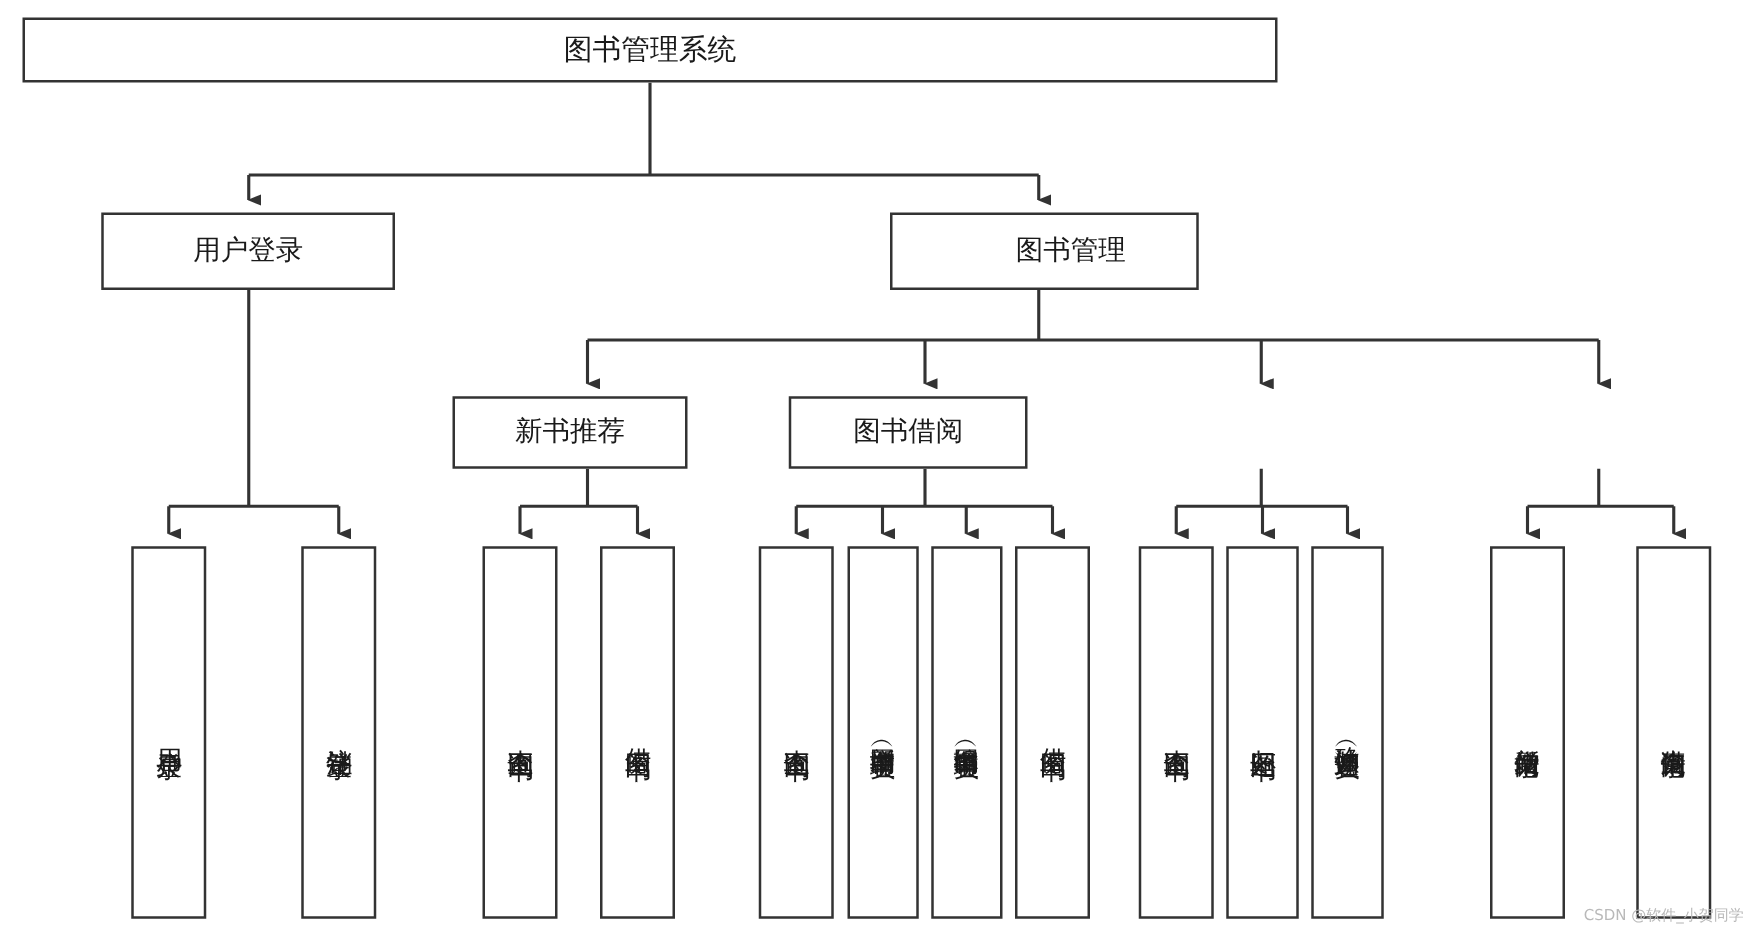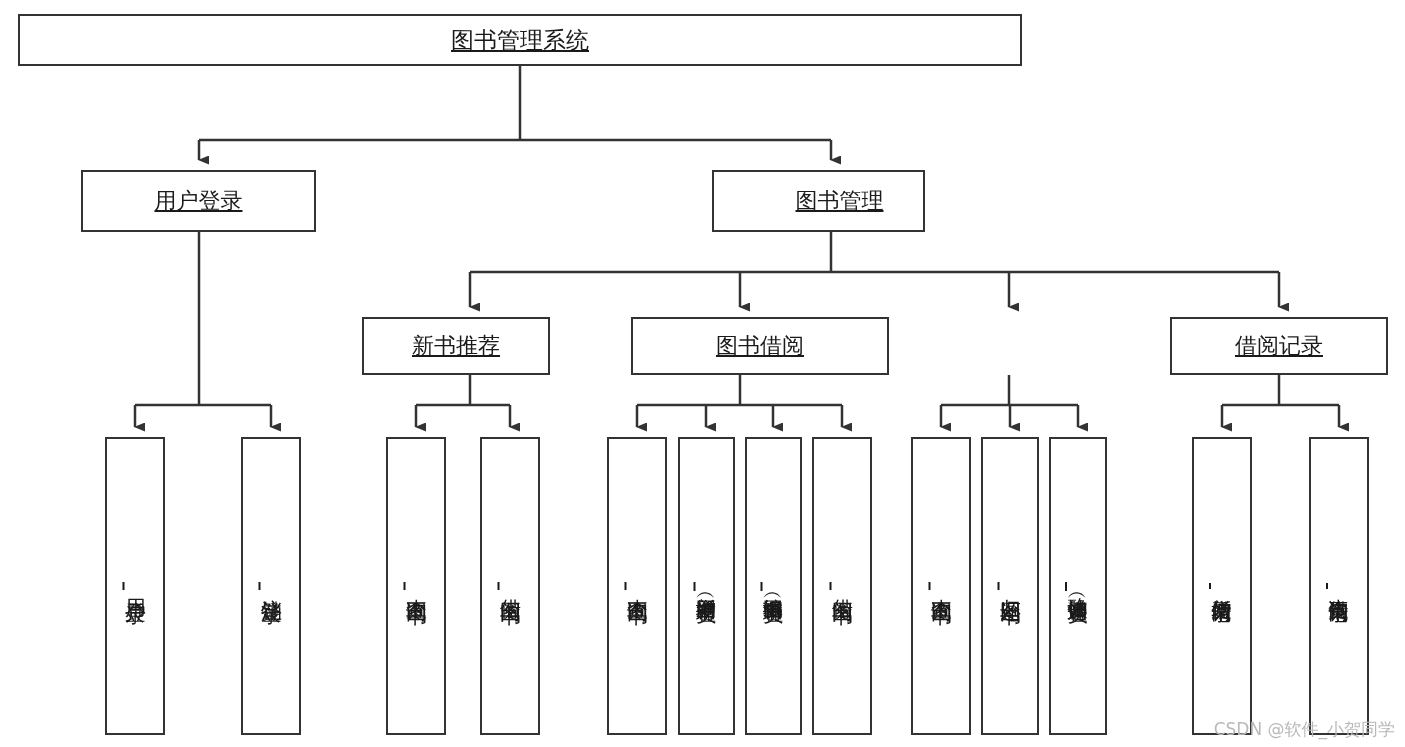--- a/index.html
+++ b/index.html
@@ -31,21 +31,20 @@
     position: absolute;
     box-sizing: border-box;
     background: #ffffff;
     border: 2.5px solid #333333;
     display: flex;
     align-items: center;
     justify-content: center;
     text-align: right;
     color: #1a1a1a;
     z-index: 2;
-    text-decoration: underline;
   }
   .node-label {
     display: block;
     line-height: 1.15;
     white-space: nowrap;
   }
   .node.root .node-label { font-size: 23px; }
   .node.level2 .node-label { font-size: 22px; }
   .node.level3 .node-label { font-size: 22px; }
 
@@ -65,21 +64,21 @@
     max-height: 100%;
   }
   .node.leaf.tall .node-label {
     font-size: 20px;
     letter-spacing: 1px;
   }
   .watermark {
     position: absolute;
     right: 10px;
     bottom: 6px;
-    font-size: 17px;
+    font-size: 12px;
     color: #b9b9b9;
     z-index: 5;
     white-space: nowrap;
     font-family: "DejaVu Sans", "Liberation Sans", sans-serif;
   }
 </style>
 </head>
 <body>
 
 <div id="diagram-root">
@@ -134,32 +133,29 @@
     </g>
   </svg>
 
   <div class="node root" style="left:18px; top:14px; width:1004px; height:52px;">
     <span class="node-label">图书管理系统</span>
   </div>
 
   <div class="node level2" style="left:81px; top:170px; width:235px; height:62px;">
     <span class="node-label">用户登录</span>
   </div>
-  <div class="node level2" style="left:712px; top:170px; width:213px; height:62px;padding-left:42px;">
+  <div class="node level2" style="left:712px; top:170px; width:247px; height:62px;padding-left:42px;">
     <span class="node-label">图书管理</span>
   </div>
 
   <div class="node level3" style="left:362px; top:317px; width:188px; height:58px;">
     <span class="node-label">新书推荐</span>
   </div>
-  <div class="node level3" style="left:631px; top:317px; width:258px; height:58px;">
+  <div class="node level3" style="left:631px; top:317px; width:191px; height:58px;">
     <span class="node-label">图书借阅</span>
-  </div>
-  <div class="node level3" style="left:1170px; top:317px; width:218px; height:58px;">
-    <span class="node-label">借阅记录</span>
   </div>
 
   <div class="node leaf" style="left:105px; top:437px; width:60px; height:298px;">
     <span class="node-label">用户登录</span>
   </div>
   <div class="node leaf" style="left:241px; top:437px; width:60px; height:298px;">
     <span class="node-label">注销登录</span>
   </div>
 
   <div class="node leaf" style="left:386px; top:437px; width:60px; height:298px;">

